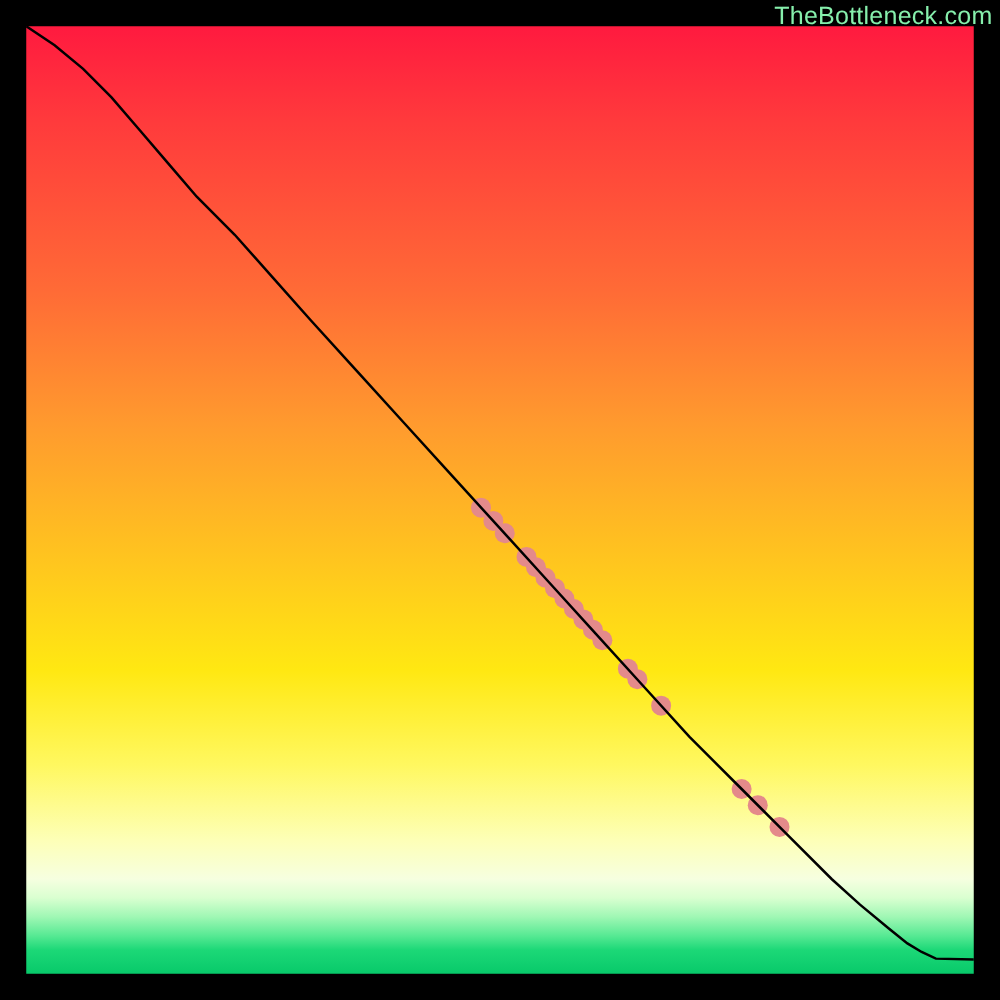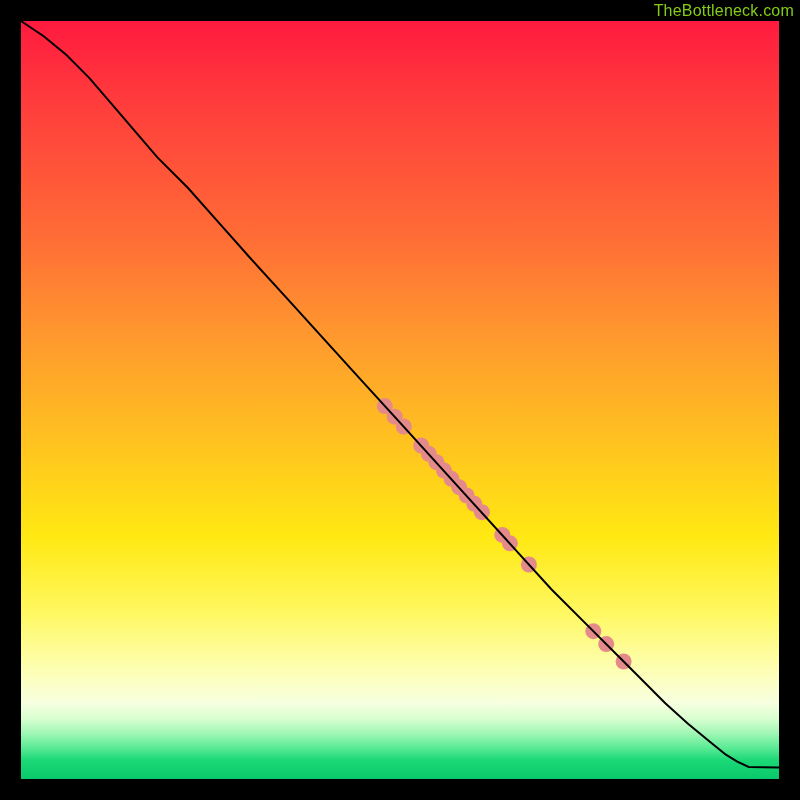--- a/index.html
+++ b/index.html
@@ -46,22 +46,22 @@
     left: 21px;
     top: 21px;
     width: 758px;
     height: 758px;
     overflow: visible;
   }
   .watermark {
     position: absolute;
     top: 2px;
     right: 6px;
-    color: #84cc16;
-    font-size: 16px;
+    color: #86efac;
+    font-size: 20px;
     font-weight: 500;
     letter-spacing: 0.2px;
     user-select: none;
   }
 </style>
 </head>
 <body>
 
 <div class="stage">
   <div class="plot"></div>

